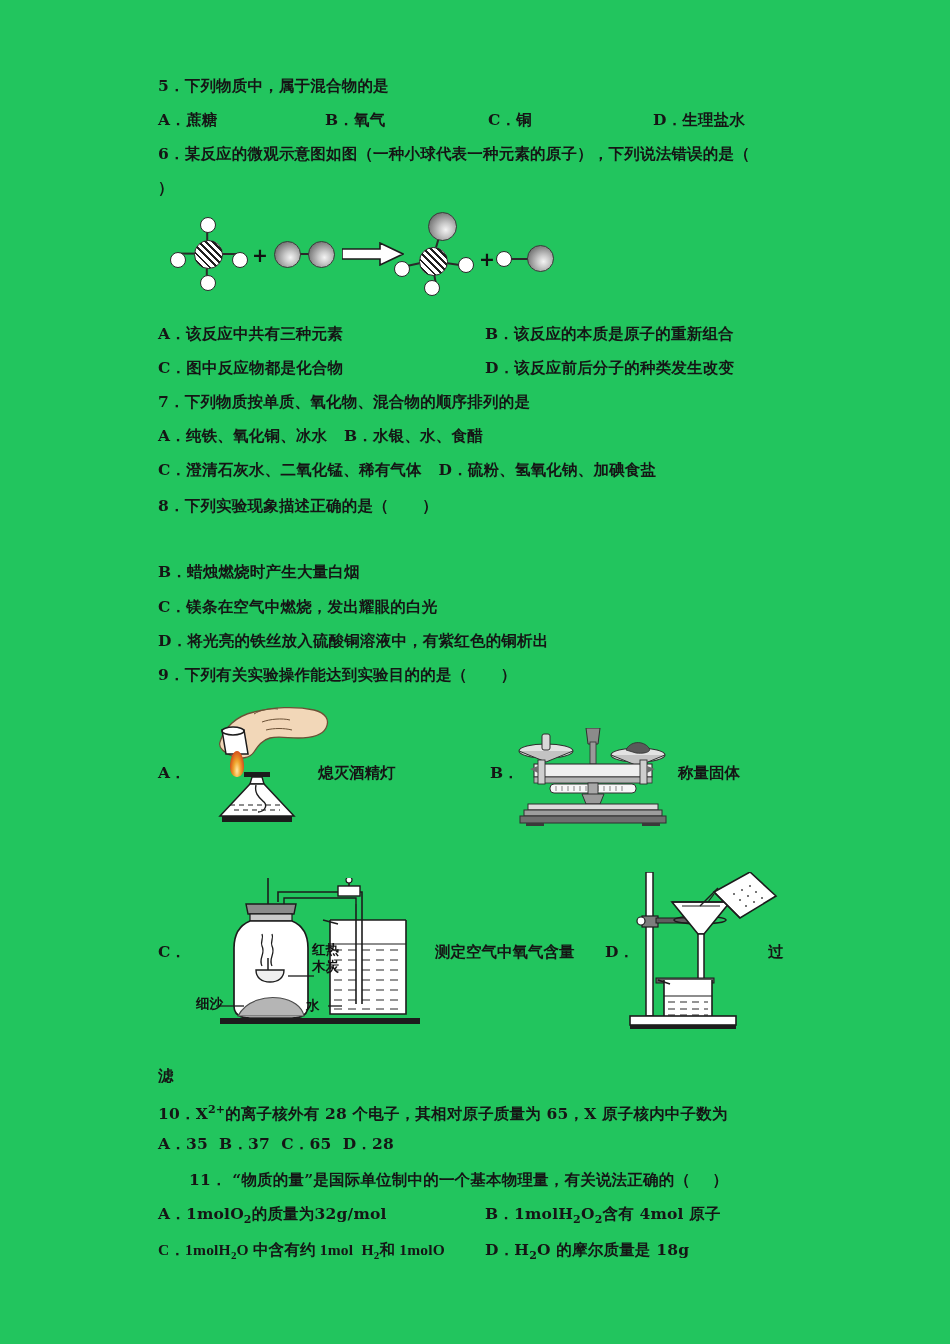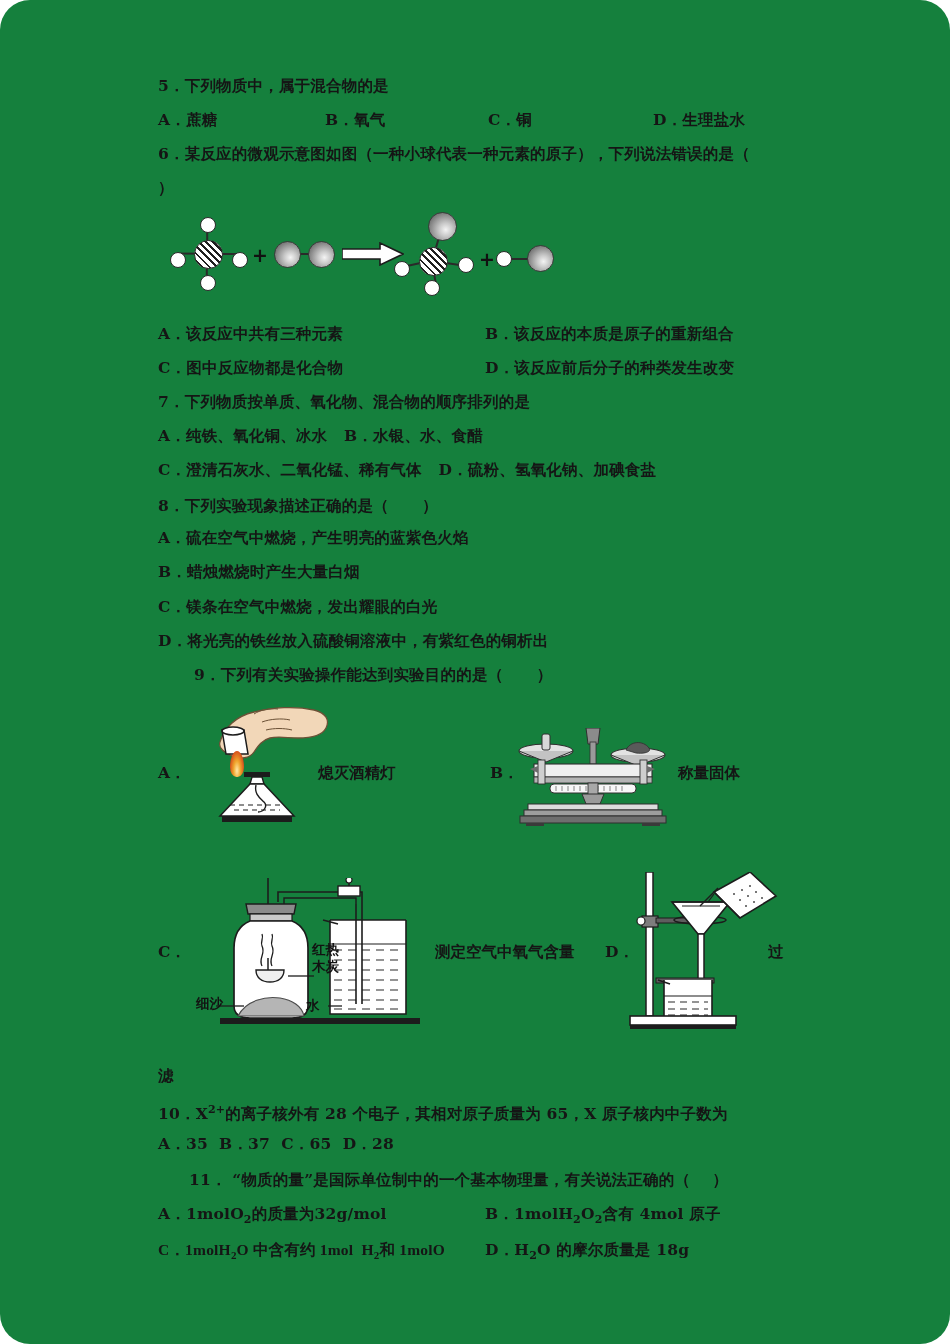--- a/index.html
+++ b/index.html
@@ -13,22 +13,21 @@
     position: relative;
     font-family: "DejaVu Serif", "Liberation Serif", serif;
     color: #000000;
     overflow: hidden;
   }
   .page {
     position: absolute;
     left: 0; top: 0;
     width: 950px;
     height: 1344px;
-    background: #15803d;
-    border-radius: 30px;
+    background: #22c55e;
   }
   .line {
     position: absolute;
     font-size: 15.5px;
     line-height: 20px;
     white-space: pre;
     letter-spacing: 0.2px;
     font-weight: 600;
     color: #151515;
   }
@@ -134,26 +133,25 @@
   <div class="line opt" style="left:158px; top:324px;"><span>A．</span><span>该反应中共有三种元素</span></div>
   <div class="line opt" style="left:485px; top:324px;"><span>B．</span><span>该反应的本质是原子的重新组合</span></div>
   <div class="line opt" style="left:158px; top:358px;"><span>C．</span><span>图中反应物都是化合物</span></div>
   <div class="line opt" style="left:485px; top:358px;"><span>D．</span><span>该反应前后分子的种类发生改变</span></div>
 
   <div class="line q" style="left:158px; top:392px;">7．下列物质按单质、氧化物、混合物的顺序排列的是</div>
   <div class="line opt" style="left:158px; top:426px;">A．纯铁、氧化铜、冰水   B．水银、水、食醋</div>
   <div class="line opt" style="left:158px; top:460px;">C．澄清石灰水、二氧化锰、稀有气体   D．硫粉、氢氧化钠、加碘食盐</div>
 
   <div class="line q" style="left:158px; top:496px;">8．下列实验现象描述正确的是（      ）</div>
-  <div class="line opt" style="left:158px; top:528px;"><span>A．</span><span>硫在空气中燃烧，产生明亮的蓝紫色火焰</span></div>
   <div class="line opt" style="left:158px; top:562px;"><span>B．</span><span>蜡烛燃烧时产生大量白烟</span></div>
   <div class="line opt" style="left:158px; top:597px;"><span>C．</span><span>镁条在空气中燃烧，发出耀眼的白光</span></div>
   <div class="line opt" style="left:158px; top:631px;"><span>D．</span><span>将光亮的铁丝放入硫酸铜溶液中，有紫红色的铜析出</span></div>
 
-  <div class="line q" style="left:158px; top:665px;margin-left:36px;">9．下列有关实验操作能达到实验目的的是（      ）</div>
+  <div class="line q" style="left:158px; top:665px;">9．下列有关实验操作能达到实验目的的是（      ）</div>
 
   <div class="optlabel" style="left:158px; top:763px;">A．</div>
   <div class="figcap" style="left:318px; top:763px;">熄灭酒精灯</div>
 
   <div id="fig-lamp">
 
     <svg style="position:absolute; left:6px; top:0px;" width="118" height="62" viewBox="0 0 118 62">
       <path d="M6,40 C10,26 22,14 40,10 C58,5 82,4 100,8 C112,11 116,18 112,26
                C108,34 96,36 84,36 C74,36 64,34 56,36 C48,38 44,44 40,50
                C36,56 26,58 18,54 C10,50 4,46 6,40 Z" fill="#f2d7b8" stroke="#6b5136" stroke-width="1.3"></path>

